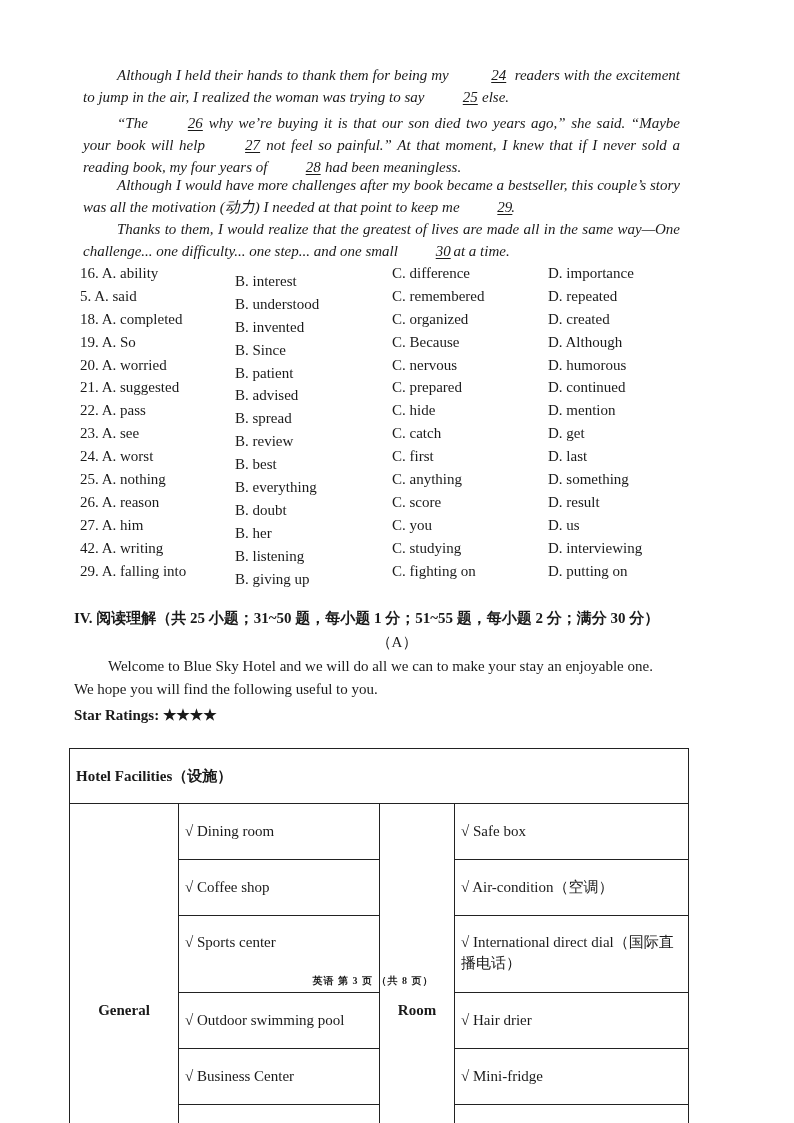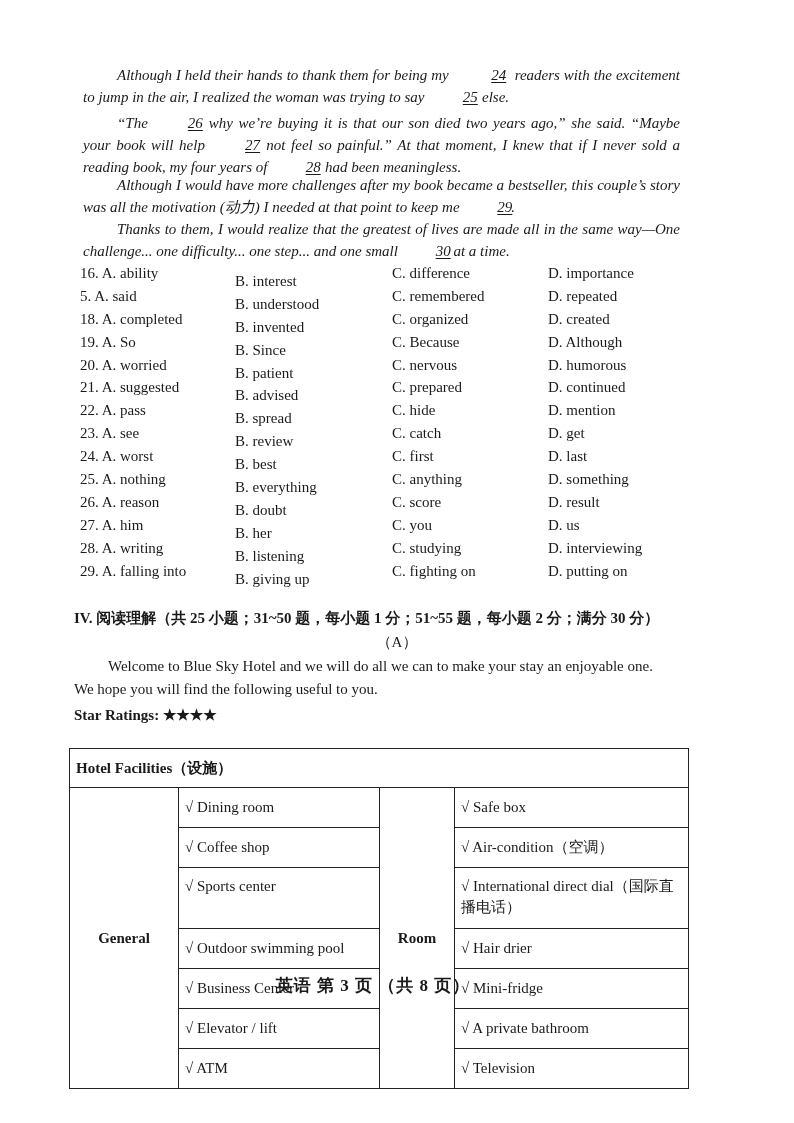--- a/index.html
+++ b/index.html
@@ -26,27 +26,27 @@
     font-size: 15px; line-height: 24px; white-space: nowrap;
   }
   .passage-label { position: absolute; left: 0; width: 794px; top: 630px; text-align: center; line-height: 24px; }
   .intro { position: absolute; left: 74px; top: 655px; width: 620px; line-height: 23px; margin: 0; }
   .intro .l1 { text-indent: 34px; display: block; }
   .stars-line { position: absolute; left: 74px; top: 703px; font-weight: bold; line-height: 24px; }
   table.facilities {
     position: absolute; left: 69px; top: 748px; width: 620px;
     border-collapse: collapse; font-size: 15px;
   }
-  table.facilities td { border: 1.5px solid #222; padding: 8px 6px; height: 23px; vertical-align: middle; line-height: 21px; margin-top: 20px; }
+  table.facilities td { border: 1.5px solid #222; padding: 16px 6px; height: 23px; vertical-align: middle; line-height: 21px; margin-top: 20px; }
   table.facilities td.head { font-weight: bold; height: 22px; }
   table.facilities td.cat { font-weight: bold; text-align: center; width: 96px; }
   table.facilities td.item { width: 188px; }
   table.facilities td.cat2 { font-weight: bold; text-align: center; width: 62px; }
   table.facilities td.tall { height: 44px; vertical-align: top; }
-  .footer { position: absolute; left: 0; width: 746px; top: 974px; text-align: center; font-weight: bold; font-size: 17px; letter-spacing: 1px; }
+  .footer { position: absolute; left: 0; width: 746px; top: 974px; text-align: center; font-weight: bold; font-size: 10px; letter-spacing: 1px; }
 </style>
 </head>
 <body>
 
 <div class="page">
 
   <p class="para" style="top:64px; text-indent:34px;">
     <span>Although I held their hands to thank them for being my</span>
     <span class="blank" style="width:58px">24</span>
     <span>readers with the excitement to jump in the air, I realized the woman was trying to say</span>
@@ -142,21 +142,21 @@
         <span class="c2">C. score</span>
         <span class="c3">D. result</span>
       </div>
     <div class="opt-row">
         <span class="c0"><span style="position:static">27.</span> <span style="position:static">A. him</span></span>
         <span class="c1">B. her</span>
         <span class="c2">C. you</span>
         <span class="c3">D. us</span>
       </div>
     <div class="opt-row">
-        <span class="c0"><span style="position:static">28.</span> <span style="position:static">A. writing</span></span>
+        <span class="c0"><span style="position:static">42.</span> <span style="position:static">A. writing</span></span>
         <span class="c1">B. listening</span>
         <span class="c2">C. studying</span>
         <span class="c3">D. interviewing</span>
       </div>
     <div class="opt-row">
         <span class="c0"><span style="position:static">29.</span> <span style="position:static">A. falling into</span></span>
         <span class="c1">B. giving up</span>
         <span class="c2">C. fighting on</span>
         <span class="c3">D. putting on</span>
       </div>

